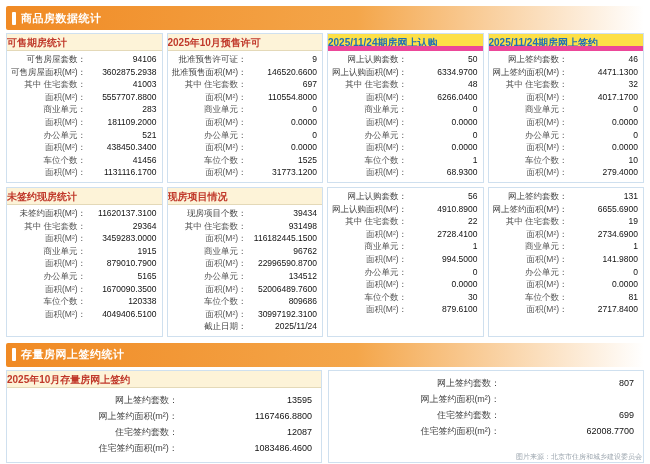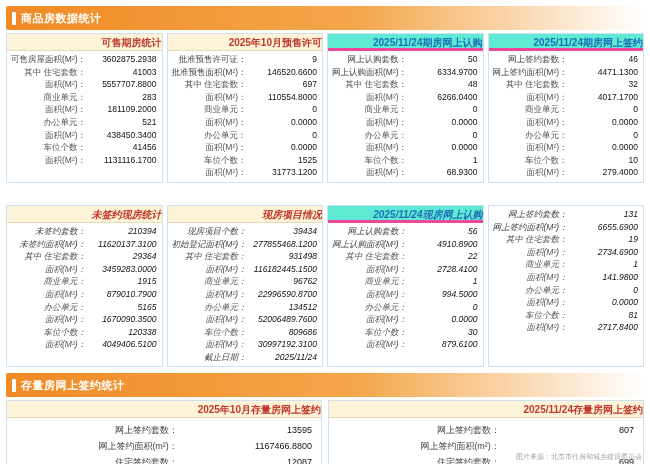--- a/index.html
+++ b/index.html
@@ -45,33 +45,33 @@
     gap: 4px;
     padding: 0 6px;
   }
   .card {
     border: 1px solid #cfe0ef;
     background: #ffffff;
   }
   .card-head {
     height: 17px;
     line-height: 17px;
-    text-align: right;
+    text-align: left;
     font-size: 10px;
     font-weight: bold;
     color: #c0392b;
     background: #fdf3d8;
     border-bottom: 1px solid #e4d9b8;
     overflow: hidden;
     white-space: nowrap;
   }
   .card-head.blue {
     color: #1f6fb4;
-    background: #5eead4;
-    border-bottom: 3px solid #ec4899;
+    background: #fde047;
+    border-bottom: 5px solid #ec4899;
   }
   .rows { padding: 2px 4px 3px 4px; }
   .row {
     display: flex;
     align-items: baseline;
     font-size: 8.5px;
     line-height: 12.6px;
     color: #333333;
     white-space: nowrap;
   }
@@ -119,20 +119,24 @@
   <div class="section-banner">
     <span class="bar"></span>
     <span class="title">商品房数据统计</span>
   </div>
 
   <div class="grid">
     <div class="card">
       <div class="card-head">可售期房统计</div>
       <div class="rows">
         <div class="row">
+            <span class="lbl">可售房屋套数：</span>
+            <span class="val">94106</span>
+          </div>
+        <div class="row">
             <span class="lbl">可售房屋面积(M²)：</span>
             <span class="val">3602875.2938</span>
           </div>
         <div class="row indent">
             <span class="lbl">其中  住宅套数：</span>
             <span class="val">41003</span>
           </div>
         <div class="row indent">
             <span class="lbl">面积(M²)：</span>
             <span class="val">5557707.8800</span>
@@ -296,28 +300,24 @@
             <span class="val">10</span>
           </div>
         <div class="row indent">
             <span class="lbl">面积(M²)：</span>
             <span class="val">279.4000</span>
           </div>
       </div>
     </div>
   </div>
 
-  <div class="grid" style="margin-top:22px;font-style:italic;">
+  <div class="grid" style="margin-top:4px;">
     <div class="card">
       <div class="card-head">未签约现房统计</div>
       <div class="rows">
-        <div class="row">
-            <span class="lbl">未签约套数：</span>
-            <span class="val">210394</span>
-          </div>
         <div class="row">
             <span class="lbl">未签约面积(M²)：</span>
             <span class="val">11620137.3100</span>
           </div>
         <div class="row indent">
             <span class="lbl">其中  住宅套数：</span>
             <span class="val">29364</span>
           </div>
         <div class="row indent">
             <span class="lbl">面积(M²)：</span>
@@ -350,24 +350,20 @@
       </div>
     </div>
 
     <div class="card">
       <div class="card-head">现房项目情况</div>
       <div class="rows">
         <div class="row">
             <span class="lbl">现房项目个数：</span>
             <span class="val">39434</span>
           </div>
-        <div class="row">
-            <span class="lbl">初始登记面积(M²)：</span>
-            <span class="val">277855468.1200</span>
-          </div>
         <div class="row indent">
             <span class="lbl">其中  住宅套数：</span>
             <span class="val">931498</span>
           </div>
         <div class="row indent">
             <span class="lbl">面积(M²)：</span>
             <span class="val">116182445.1500</span>
           </div>
         <div class="row indent">
             <span class="lbl">商业单元：</span>
@@ -394,21 +390,20 @@
             <span class="val">30997192.3100</span>
           </div>
         <div class="row">
             <span class="lbl">截止日期：</span>
             <span class="val">2025/11/24</span>
           </div>
       </div>
     </div>
 
     <div class="card">
-      <div class="card-head blue">2025/11/24现房网上认购</div>
       <div class="rows">
         <div class="row">
             <span class="lbl">网上认购套数：</span>
             <span class="val">56</span>
           </div>
         <div class="row">
             <span class="lbl">网上认购面积(M²)：</span>
             <span class="val">4910.8900</span>
           </div>
         <div class="row indent">
@@ -514,21 +509,20 @@
             <span class="val">12087</span>
           </div>
         <div class="row">
             <span class="lbl">住宅签约面积(m²)：</span>
             <span class="val">1083486.4600</span>
           </div>
       </div>
     </div>
 
     <div class="card wide">
-      <div class="card-head">2025/11/24存量房网上签约</div>
       <div class="rows">
         <div class="row">
             <span class="lbl">网上签约套数：</span>
             <span class="val">807</span>
           </div>
         <div class="row">
             <span class="lbl">网上签约面积(m²)：</span>
           </div>
         <div class="row">
             <span class="lbl">住宅签约套数：</span>

